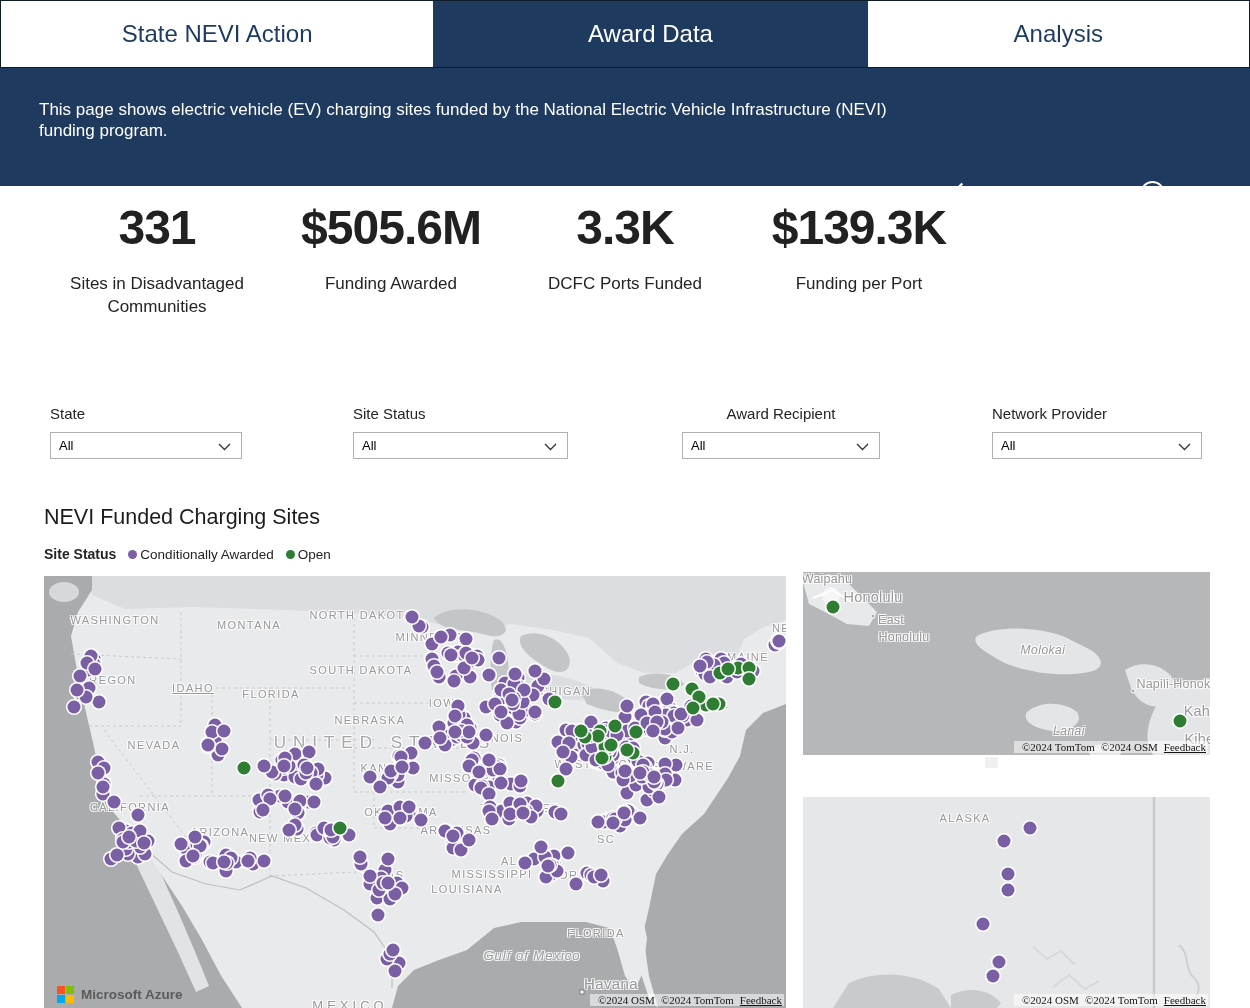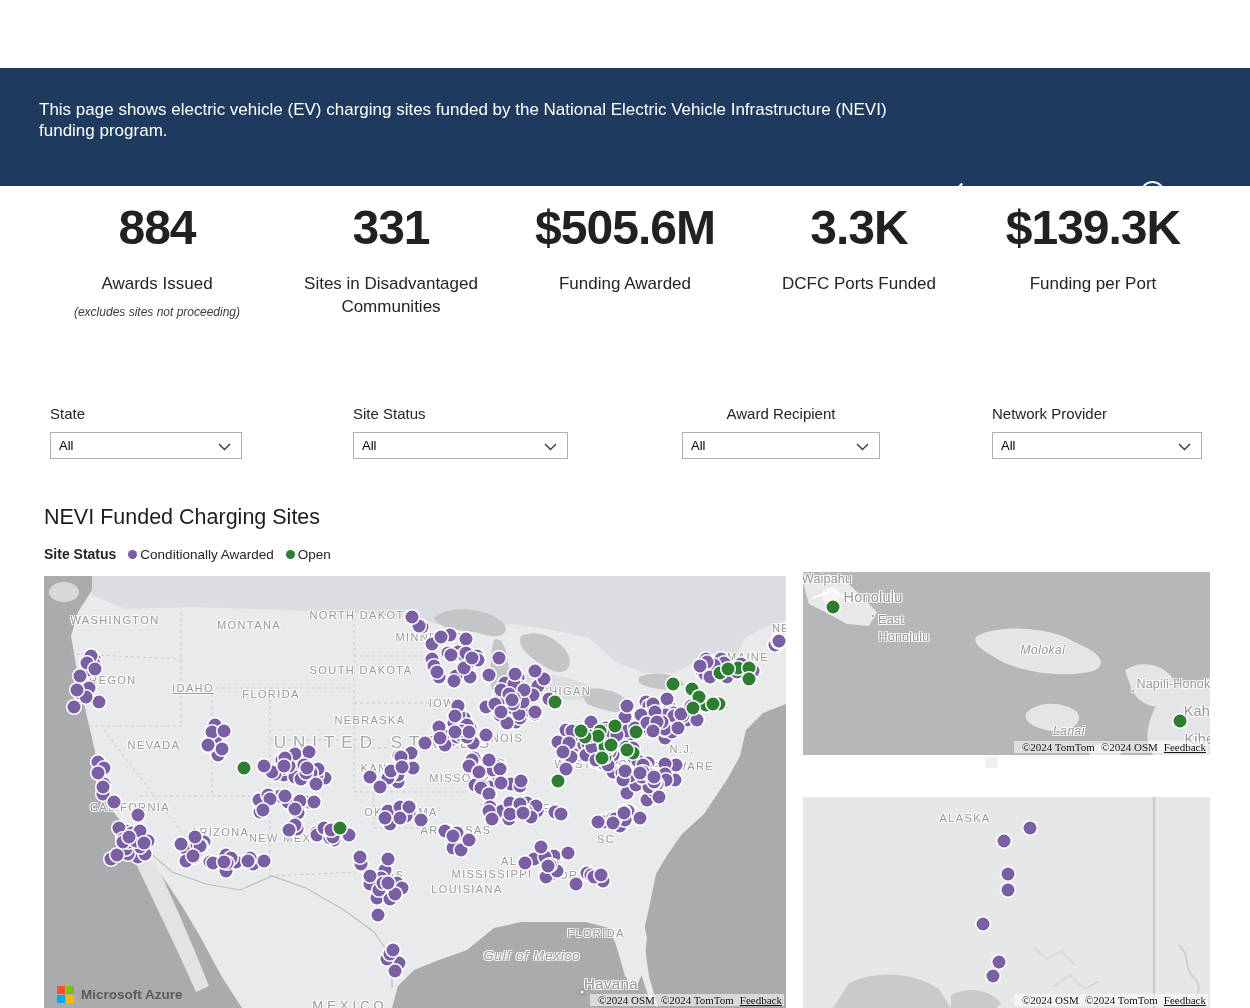--- a/index.html
+++ b/index.html
@@ -79,20 +79,31 @@
   .ms-logo{display:grid;grid-template-columns:8px 8px;grid-template-rows:8px 8px;gap:1px;}
   .azure .tx{font-size:13.5px;font-weight:bold;color:#5a5a5a;}
 
   .artifact{position:absolute;left:985px;top:757px;width:13px;height:11px;background:#f0f0f1;}
 </style>
 </head>
 <body>
 
 <div class="page">
 
+  <div class="tabbar">
+      <div class="tab" style="width: 433px;">
+        <span>State NEVI Action</span>
+      </div>
+      <div class="tab active" style="width: 435px;">
+        <span>Award Data</span>
+      </div>
+      <div class="tab" style="width: 382px;">
+        <span>Analysis</span>
+      </div>
+    </div>
 
   <div class="banner">
     <div class="banner-text">This page shows electric vehicle (EV) charging sites funded by the National Electric Vehicle Infrastructure (NEVI) funding program.</div>
     <div class="banner-action act-reset">
       <span>
         <svg width="28" height="28" viewBox="0 0 24 24">
             <path d="M8 3 L3 8 L8 13" fill="none" stroke="#fff" stroke-width="2"></path>
             <path d="M3 8 H13 C17.5 8 20.5 11 20.5 15 C20.5 19 17.5 22 13 22 H11" fill="none" stroke="#fff" stroke-width="2"></path>
           </svg>
       </span>
@@ -103,25 +114,20 @@
         <svg width="27" height="27" viewBox="0 0 27 27">
             <circle cx="13.5" cy="13.5" r="11.5" fill="none" stroke="#fff" stroke-width="2"></circle>
             <text x="13.5" y="19" text-anchor="middle" font-size="14" font-weight="bold" fill="#fff" font-family="Liberation Sans, sans-serif">?</text>
           </svg>
       </span>
       <span>Help</span>
     </div>
   </div>
 
   <div class="kpis">
-      <div class="kpi">
-        <div class="kpi-value">884</div>
-        <div class="kpi-label">Awards Issued</div>
-        <div class="kpi-note">(excludes sites not proceeding)</div>
-      </div>
       <div class="kpi">
         <div class="kpi-value">331</div>
         <div class="kpi-label">Sites in Disadvantaged Communities</div>
       </div>
       <div class="kpi">
         <div class="kpi-value">$505.6M</div>
         <div class="kpi-label">Funding Awarded</div>
       </div>
       <div class="kpi">
         <div class="kpi-value">3.3K</div>

